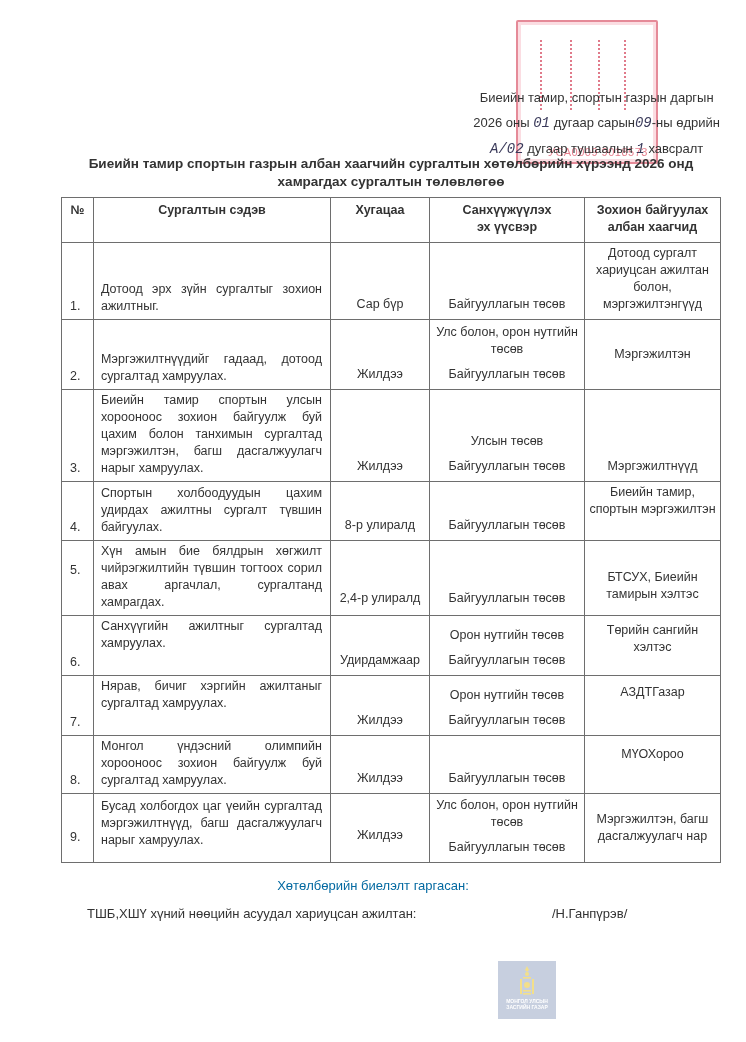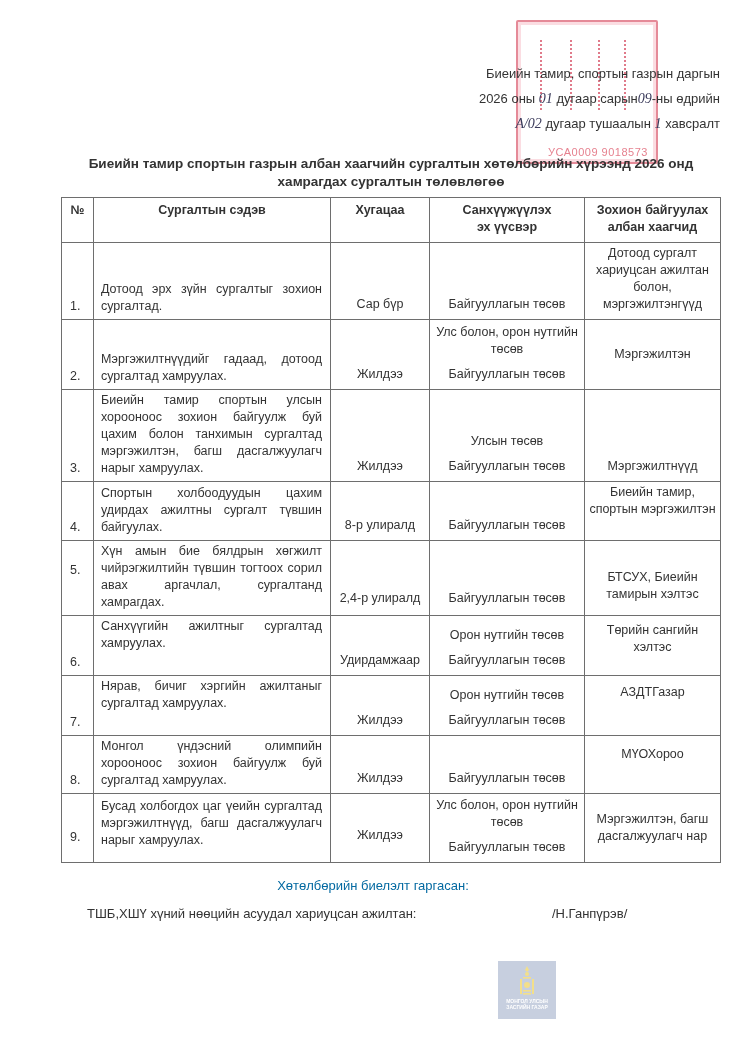--- a/index.html
+++ b/index.html
@@ -11,23 +11,23 @@
     position: absolute; left: 516px; top: 20px; width: 138px; height: 140px;
     border: 2px solid #e58a98; box-shadow: inset 0 0 0 3px #fbdde2; border-radius: 2px;
   }
   .stamp .col {
     position: absolute; top: 18px; width: 6px; border-left: 2px dotted #e07a8a; height: 70px;
   }
   .stamp .serial {
     position: absolute; left: 30px; bottom: 4px; font-size: 11px; color: #e6818f; letter-spacing: 0.5px;
   }
   .approval {
-    position: absolute; right: 26px; top: 61px; text-align: right; font-size: 13px; line-height: 25px; color: #333;
+    position: absolute; right: 26px; top: 85px; text-align: center; font-size: 13px; line-height: 25px; color: #333;
   }
-  .approval .hand { font-family: Liberation Serif, serif; font-style: italic; color: #3a3a5a; font-size: 14px; }
+  .approval .hand { font-family: Liberation Mono, monospace; font-style: italic; color: #3a3a5a; font-size: 14px; }
   .title {
     position: absolute; left: 60px; width: 662px; top: 155px; text-align: center;
     font-weight: bold; font-size: 13.5px; line-height: 18px; color: #333;
   }
   table.plan {
     position: absolute; left: 61px; top: 197px; border-collapse: collapse;
     font-size: 12.5px; color: #333;
   }
   table.plan th, table.plan td { border: 1px solid #6e6e6e; padding: 0; }
   table.plan th { font-weight: bold; vertical-align: top; padding-top: 4px; height: 40px; line-height: 17px; }
@@ -97,21 +97,21 @@
         </th>
       <th>
           <div>Зохион байгуулах</div>
           <div>албан хаагчид</div>
         </th>
     </tr>
   </thead>
   <tbody>
     <tr style="height:77px">
       <td class="num">1.</td>
-      <td class="topic">Дотоод эрх зүйн сургалтыг зохион сургалтад.</td>
+      <td class="topic">Дотоод эрх зүйн сургалтыг зохион ажилтныг.</td>
       <td class="center">Сар бүр</td>
       <td class="src">
           <span class="line2">Байгууллагын төсөв</span>
         </td>
       <td class="org" style="vertical-align:top;padding-top:2px;">Дотоод сургалт хариуцсан ажилтан болон, мэргэжилтэнгүүд</td>
     </tr>
     <tr style="height:70px">
       <td class="num">2.</td>
       <td class="topic">Мэргэжилтнүүдийг гадаад, дотоод сургалтад хамруулах.</td>
       <td class="center">Жилдээ</td>

